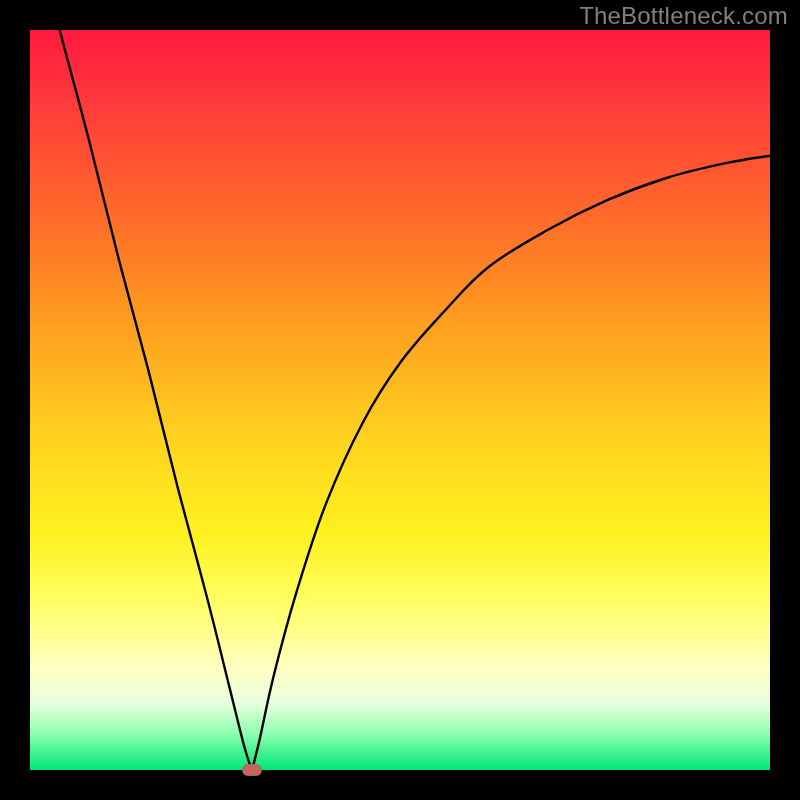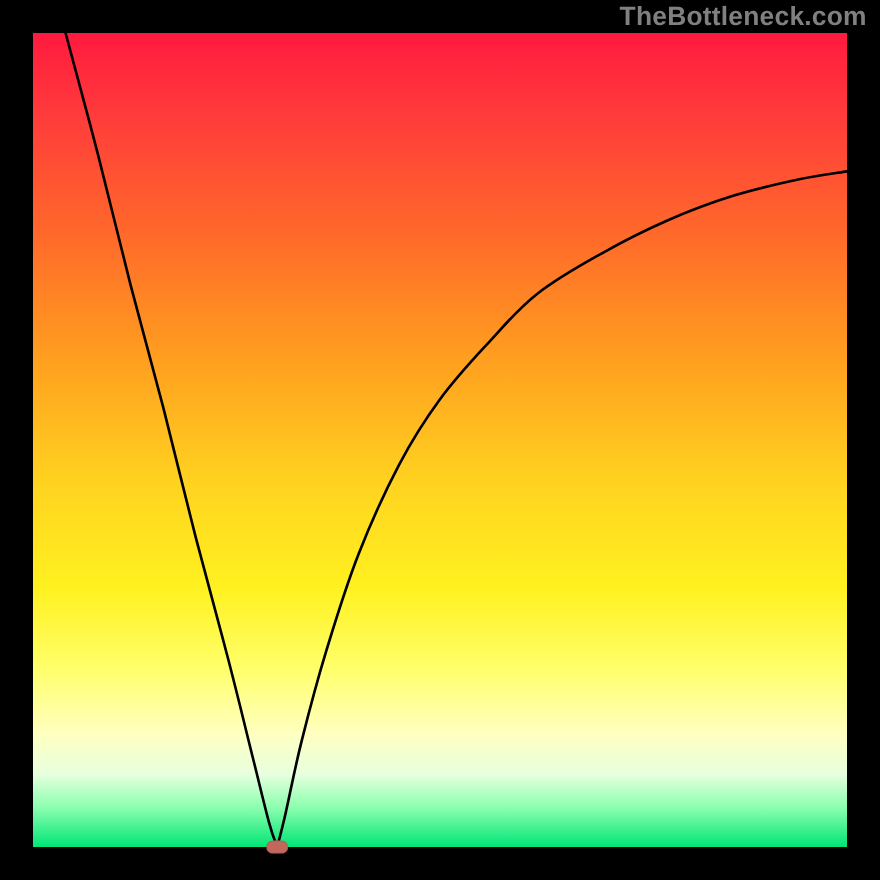--- a/index.html
+++ b/index.html
@@ -44,21 +44,21 @@
     top: 0;
     width: 100%;
     height: 100%;
   }
   .watermark {
     position: absolute;
     top: 2px;
     right: 12px;
     color: #808080;
     font-size: 24px;
-    font-weight: 700;
+    font-weight: 400;
     letter-spacing: 0.2px;
     text-align: right;
     user-select: none;
   }
   .marker {
     position: absolute;
     width: 20px;
     height: 12px;
     background: #c1675c;
     border-radius: 6px / 6px;

